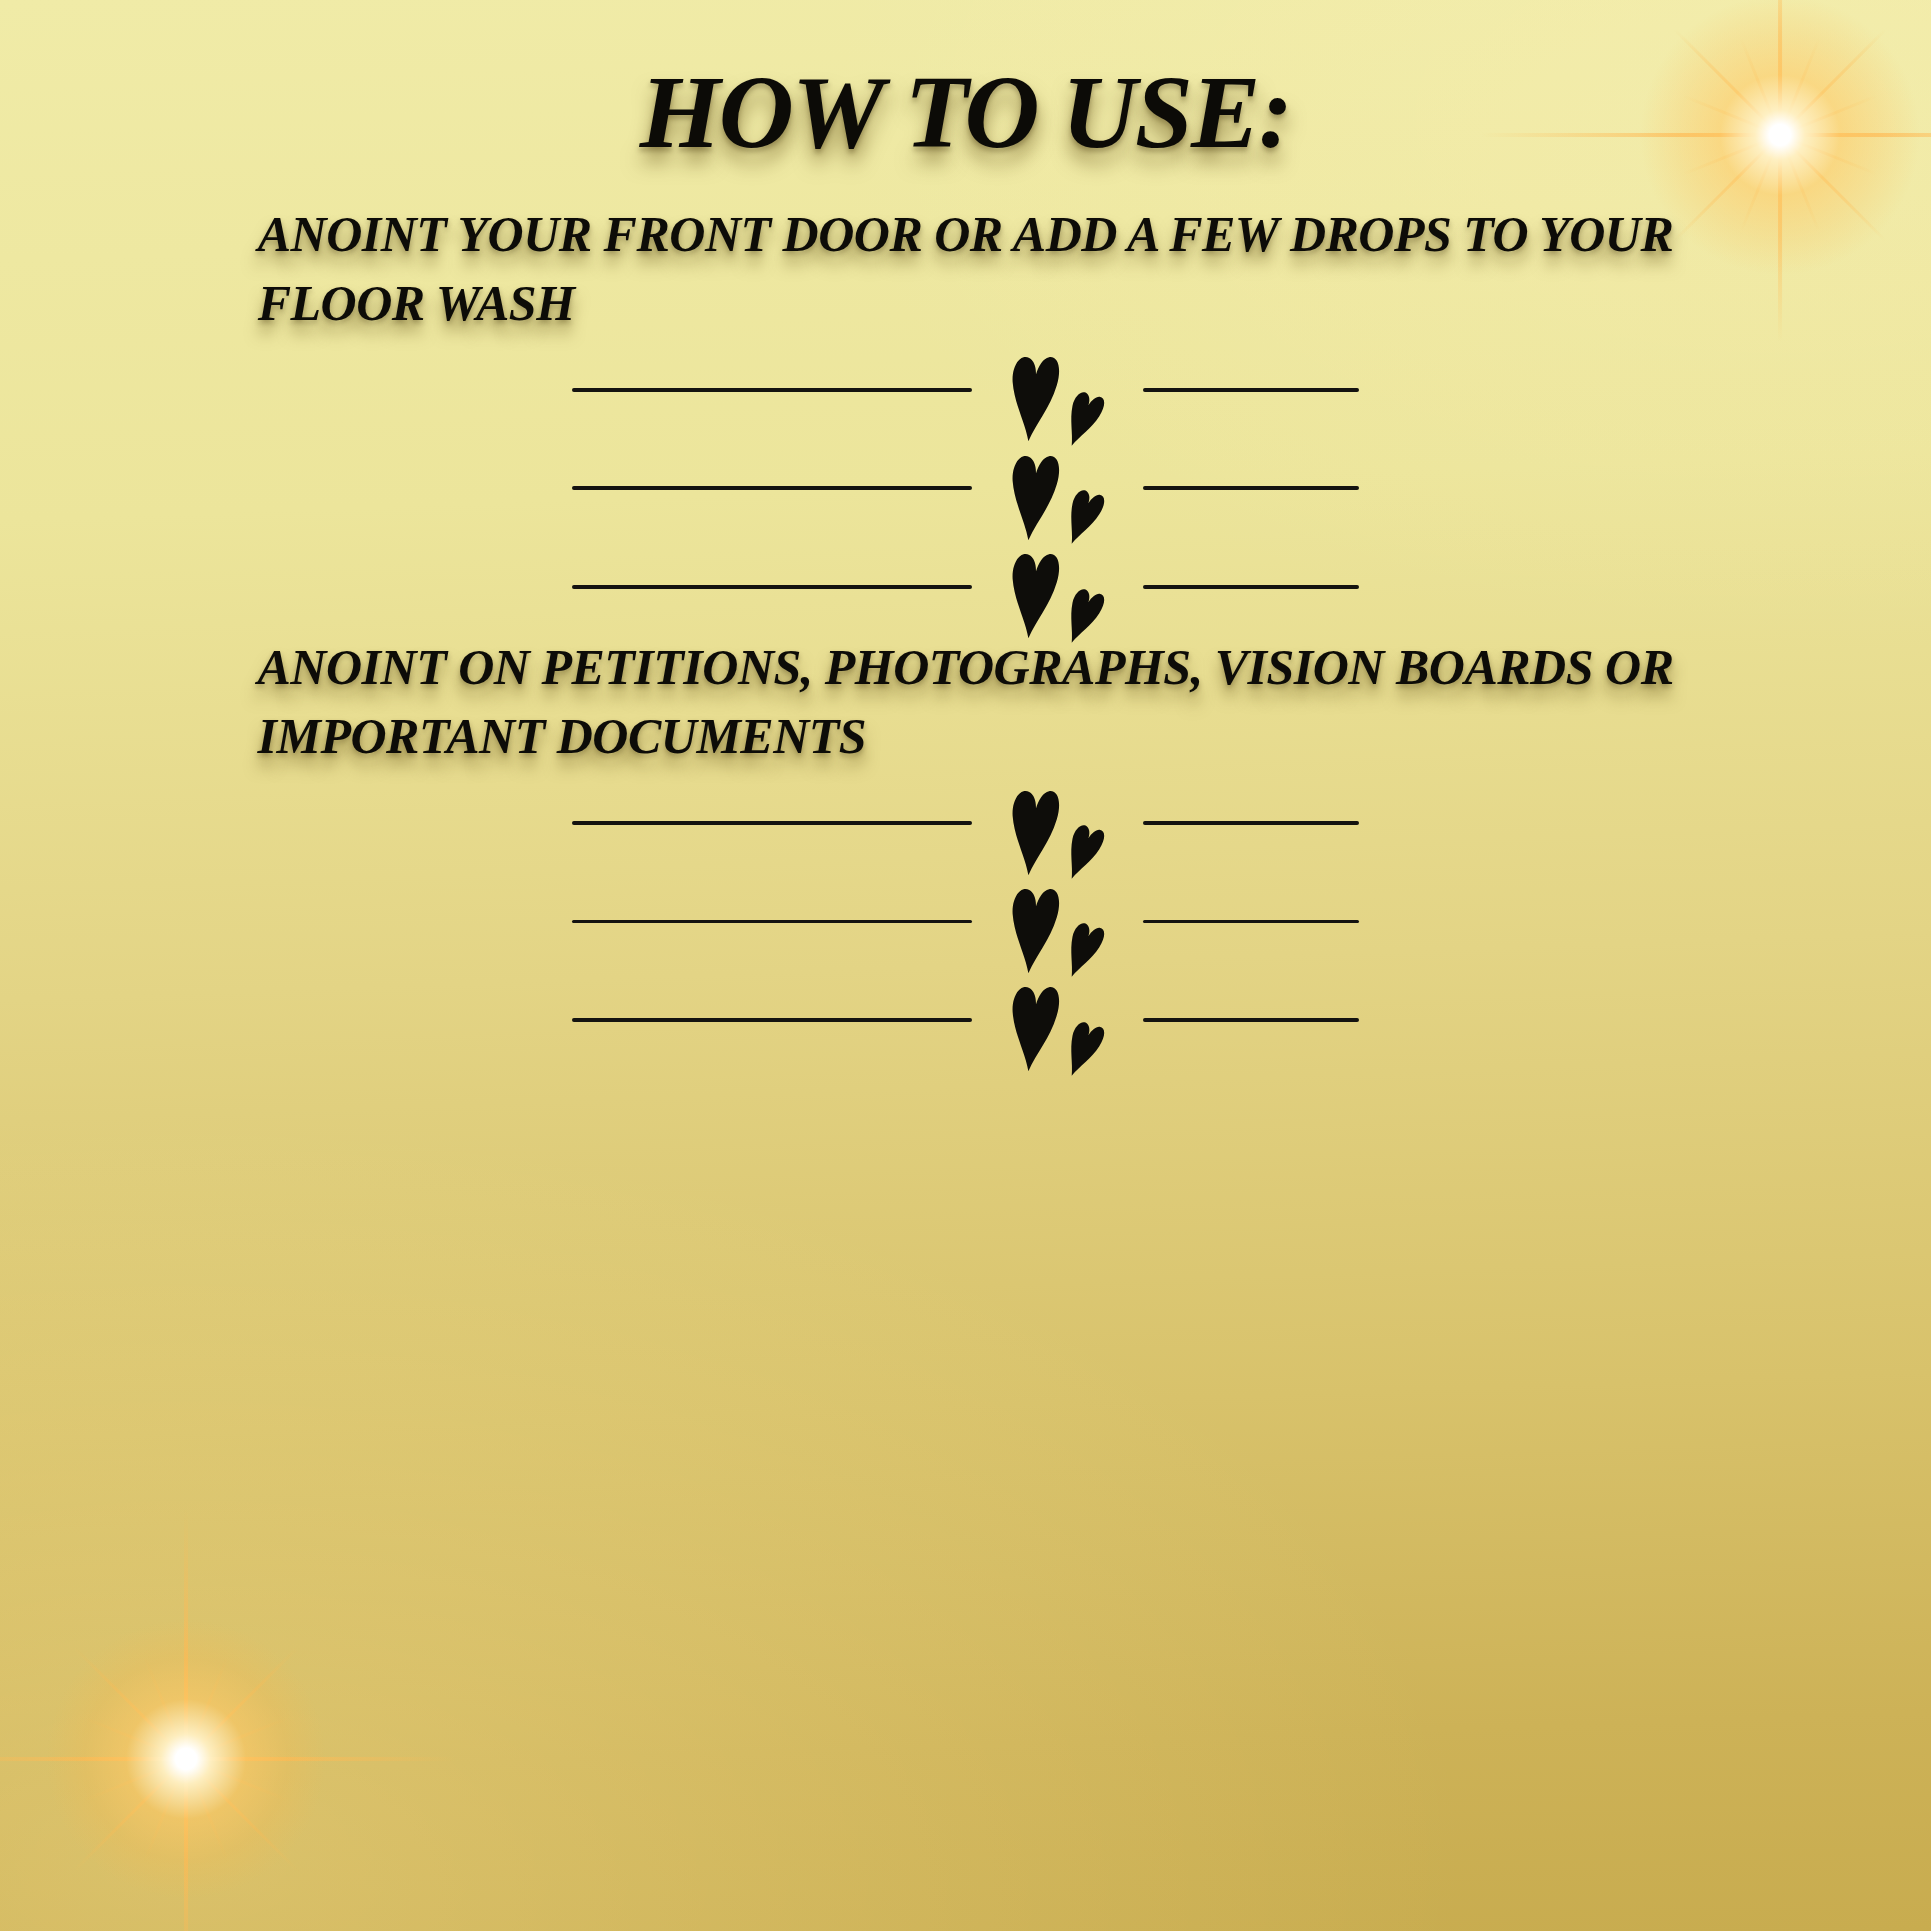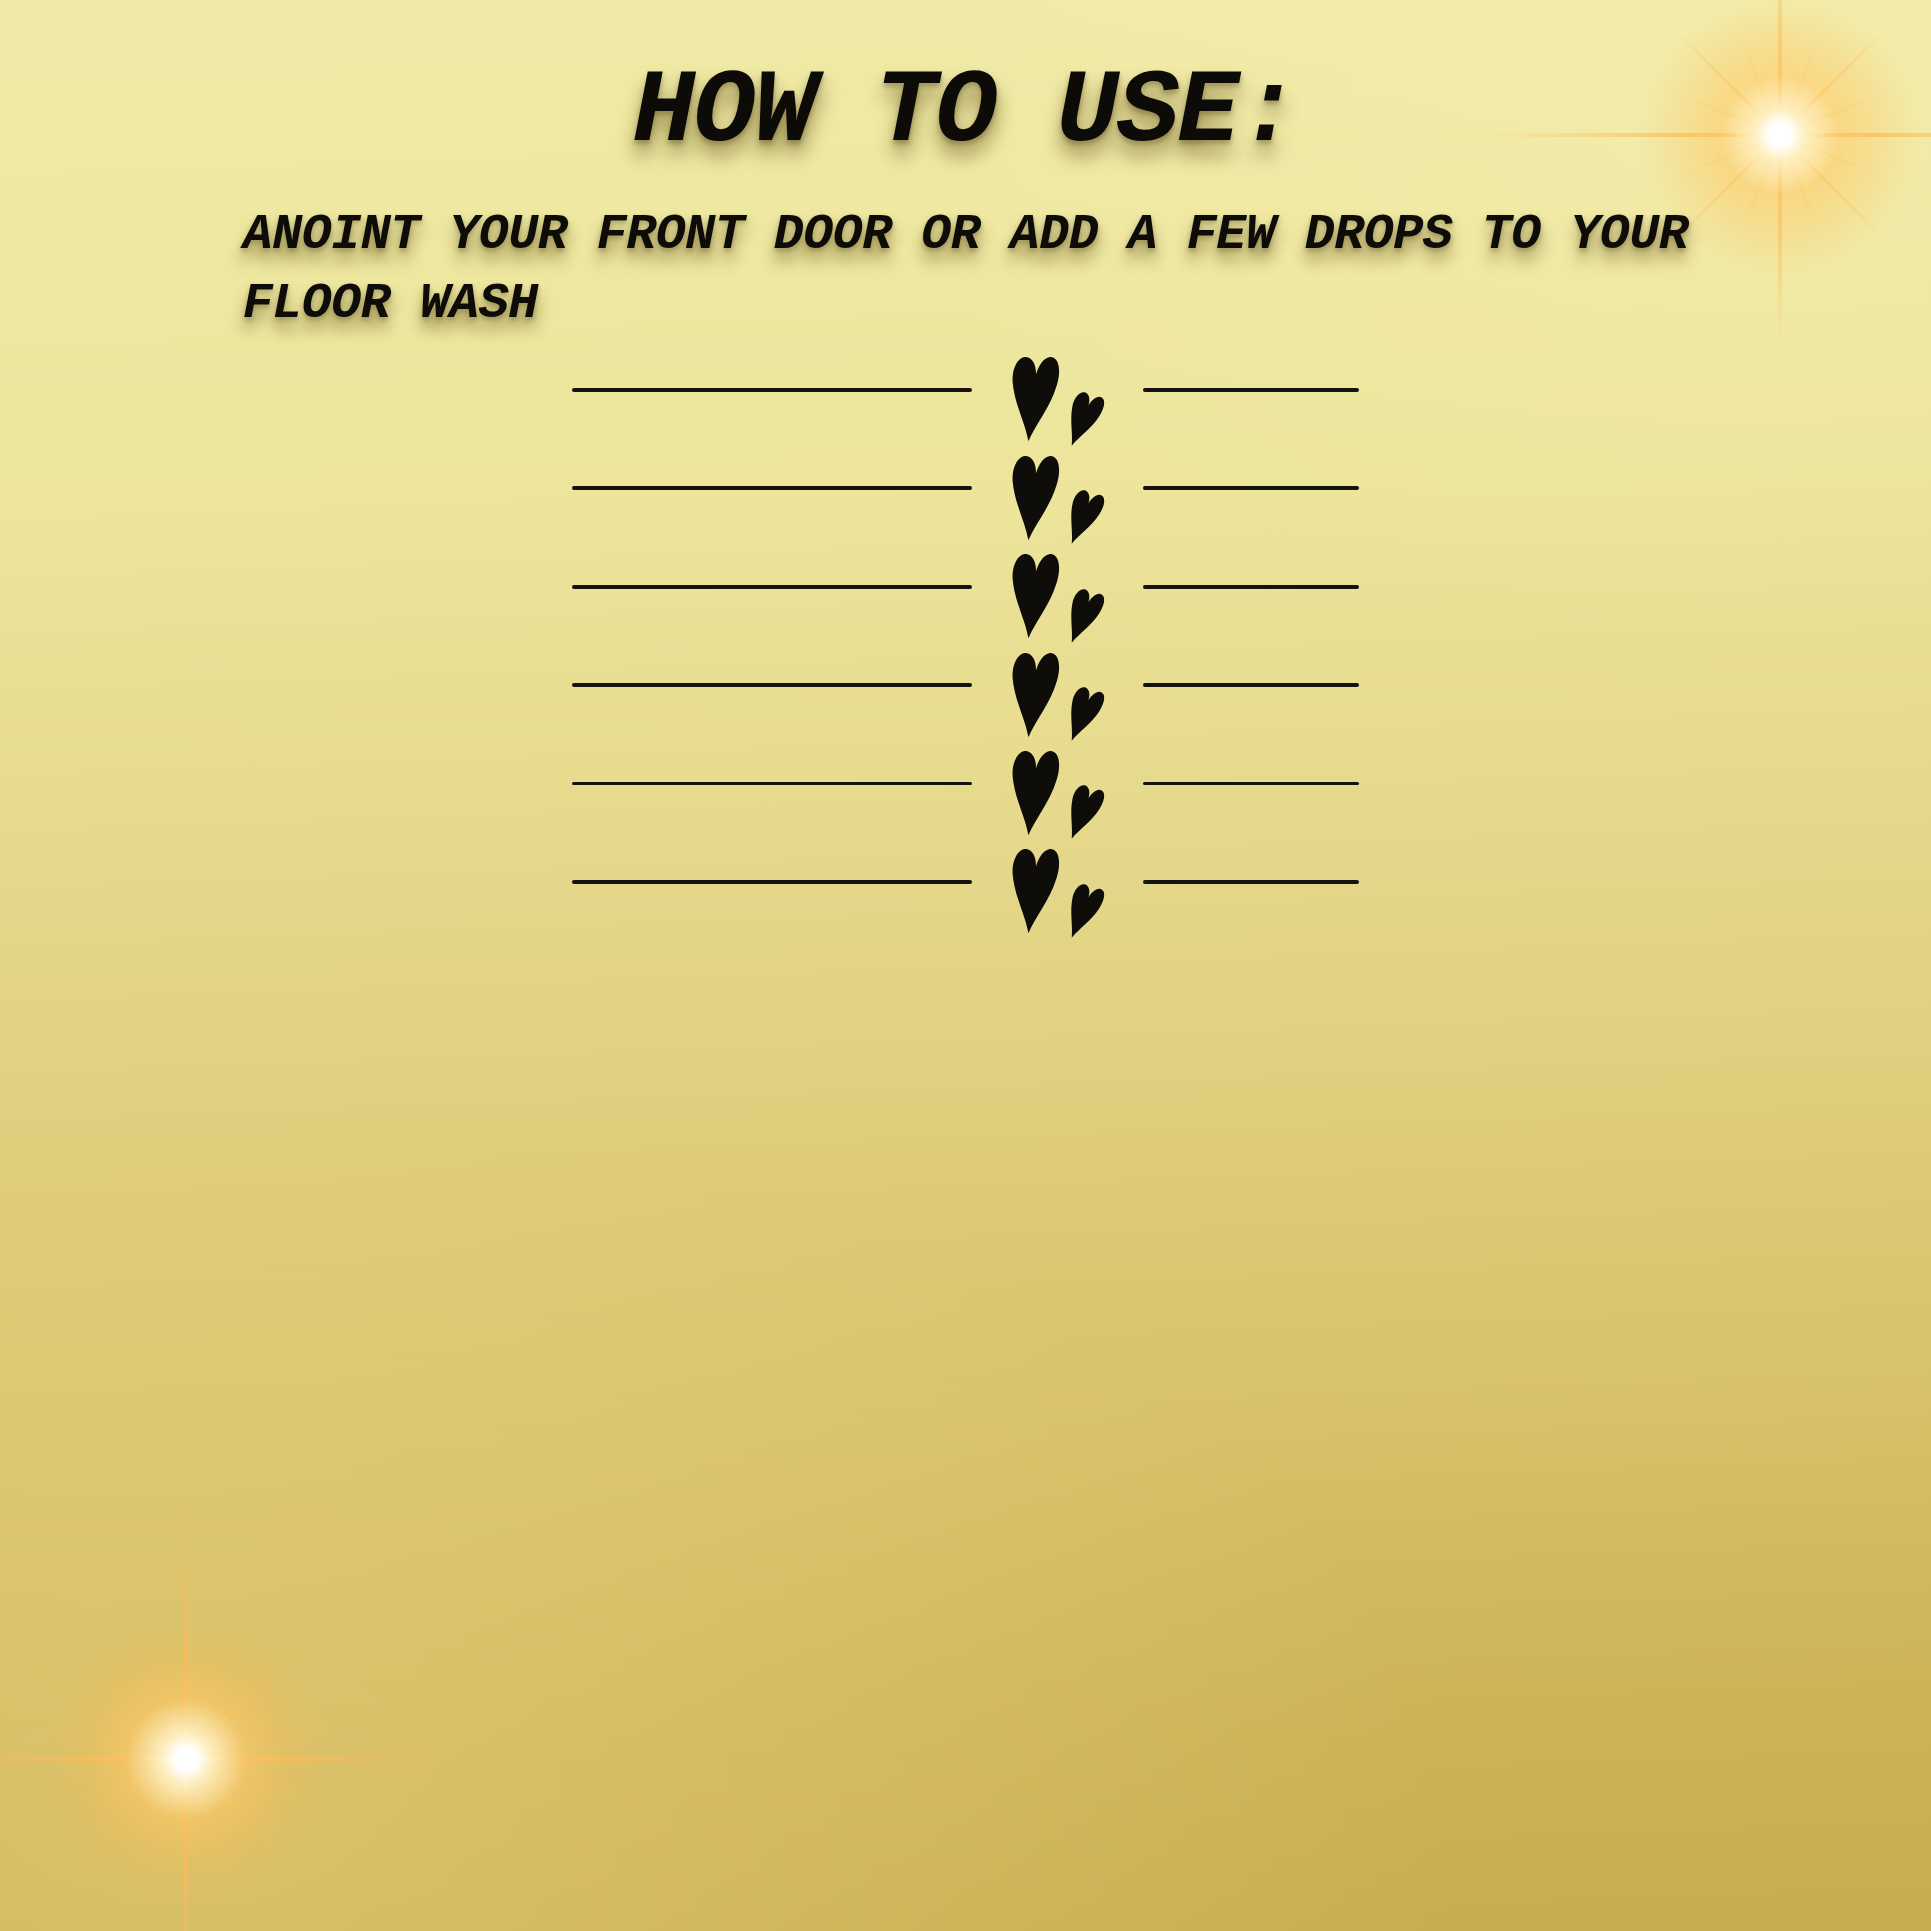--- a/index.html
+++ b/index.html
@@ -1,20 +1,20 @@
 <!DOCTYPE html>
 <html><head>
 <meta charset="utf-8">
 <style>
   html,body{margin:0;padding:0;background:#bfa94e;}
   .poster{
     position:relative;
     width:1931px;height:1931px;
     overflow:hidden;
-    font-family:Liberation Mono, monospace;
+    font-family:Liberation Serif, serif;
     background:
       radial-gradient(120% 70% at 10% 96%, rgba(255,236,160,0.30), rgba(255,236,160,0) 55%),
       radial-gradient(90% 50% at 92% 6%, rgba(255,244,190,0.25), rgba(255,244,190,0) 55%),
       linear-gradient(178deg, #f0eba7 0%, #ece59b 26%, #e3d485 50%, #d8c26b 72%, #cdb257 89%, #c8ac4f 100%);
     display:flex;flex-direction:column;align-items:center;
     box-sizing:border-box;padding-top:50px;
   }
   .content{position:relative;z-index:2;display:flex;flex-direction:column;align-items:center;width:100%;}
   .page-title{
     margin:0 0 25px;
@@ -147,20 +147,22 @@
         <svg class="heart-big" viewBox="0 0 58 100" width="56" height="97">
             <use href="#heart"></use>
           </svg>
         <svg class="heart-small" viewBox="0 0 38 64" width="37" height="62">
             <use href="#heart"></use>
           </svg>
       </span>
       <span class="rule rule-right"></span>
     </div>
 
+    <p class="para">ANOINT ON PETITIONS, PHOTOGRAPHS, VISION BOARDS OR
+IMPORTANT DOCUMENTS</p>
 
     <div class="divider">
       <span class="rule rule-left"></span>
       <span class="hearts">
         <svg class="heart-big" viewBox="0 0 58 100" width="56" height="97">
             <use href="#heart"></use>
           </svg>
         <svg class="heart-small" viewBox="0 0 38 64" width="37" height="62">
             <use href="#heart"></use>
           </svg>

